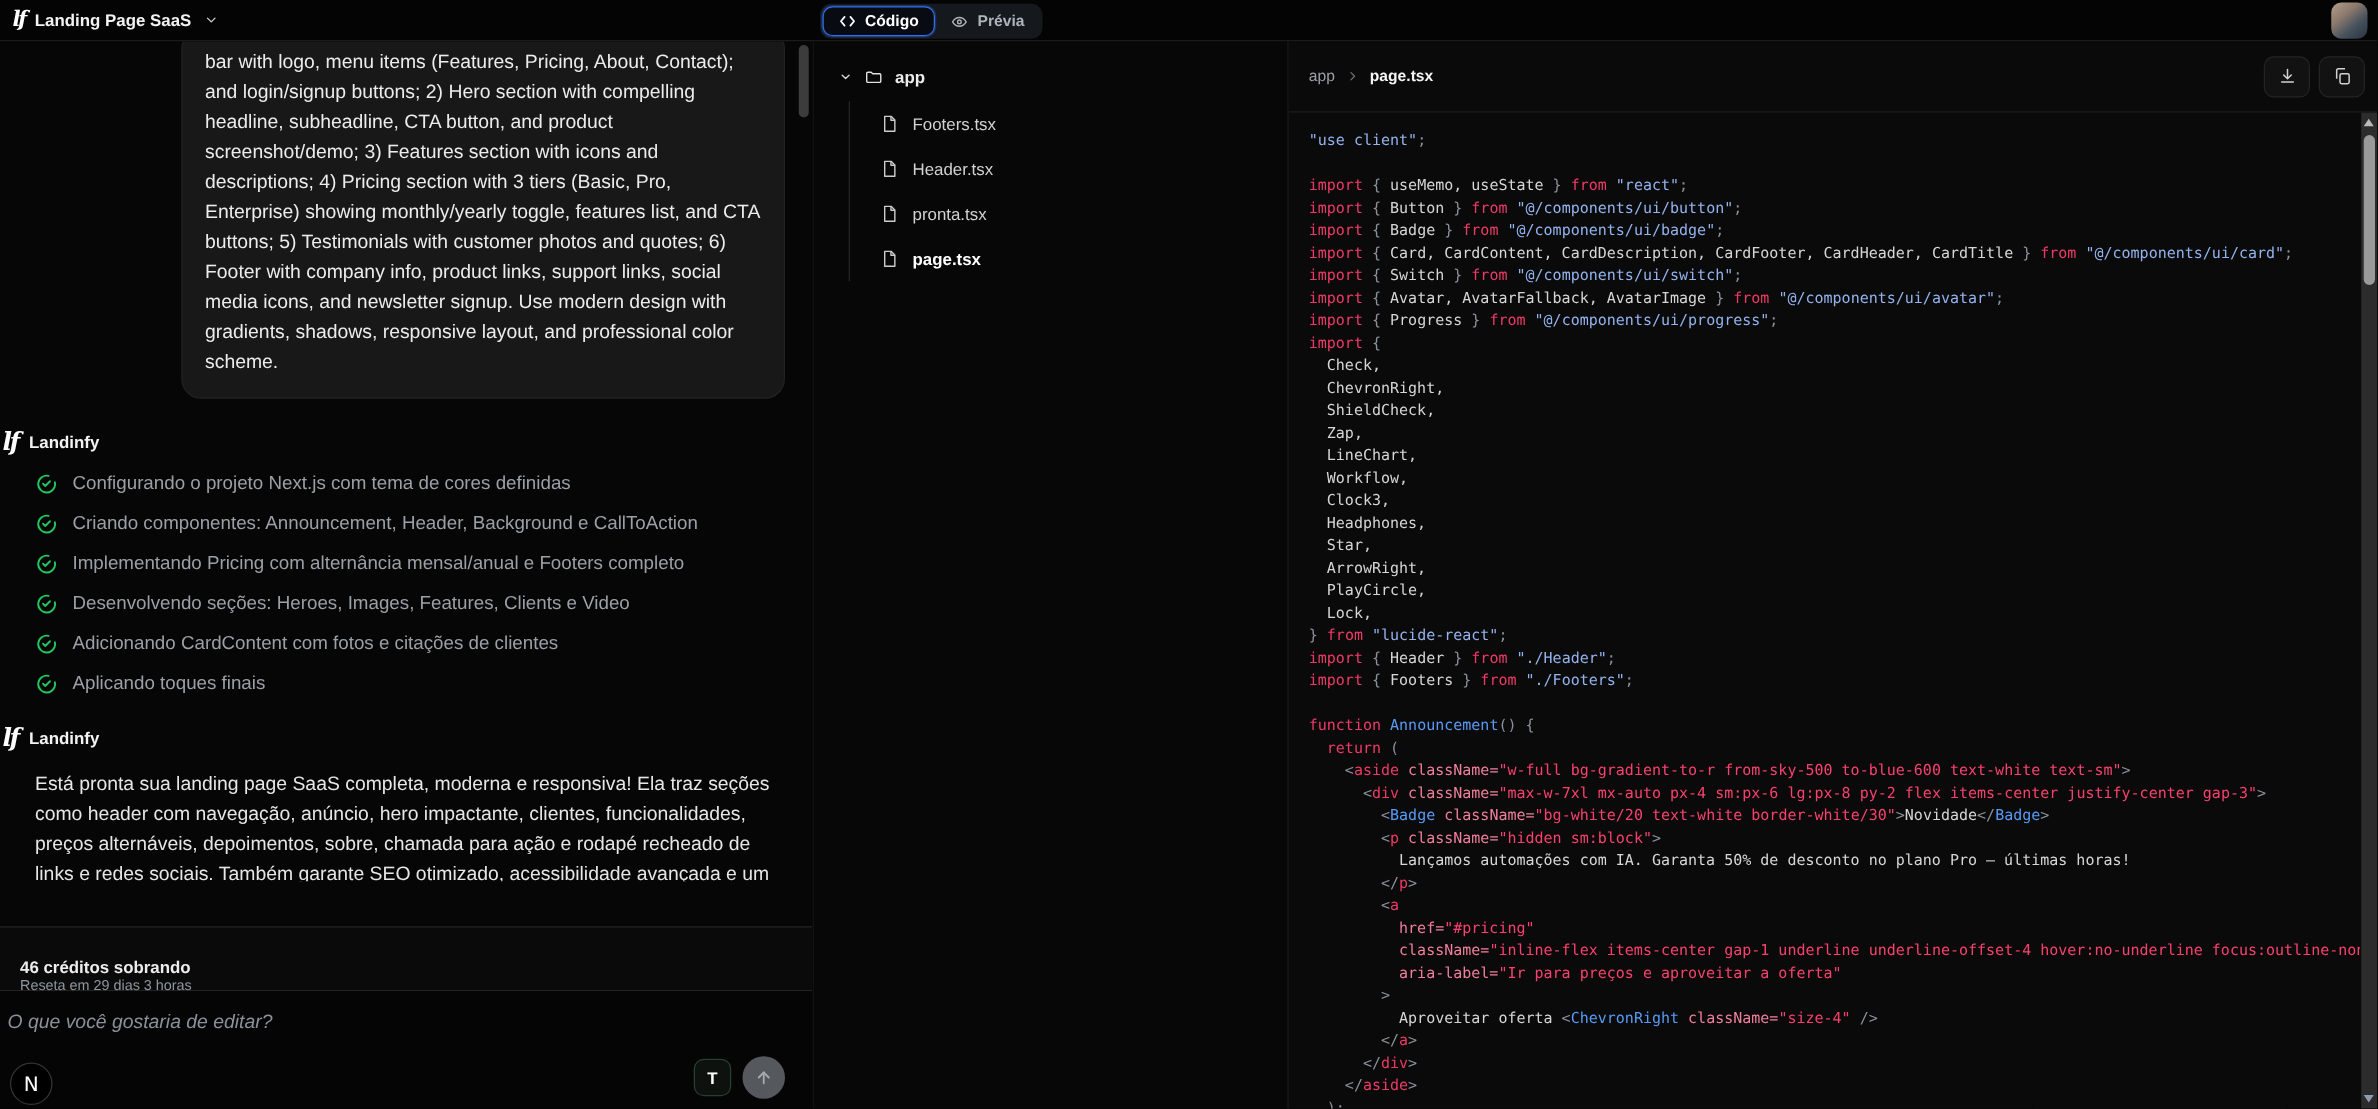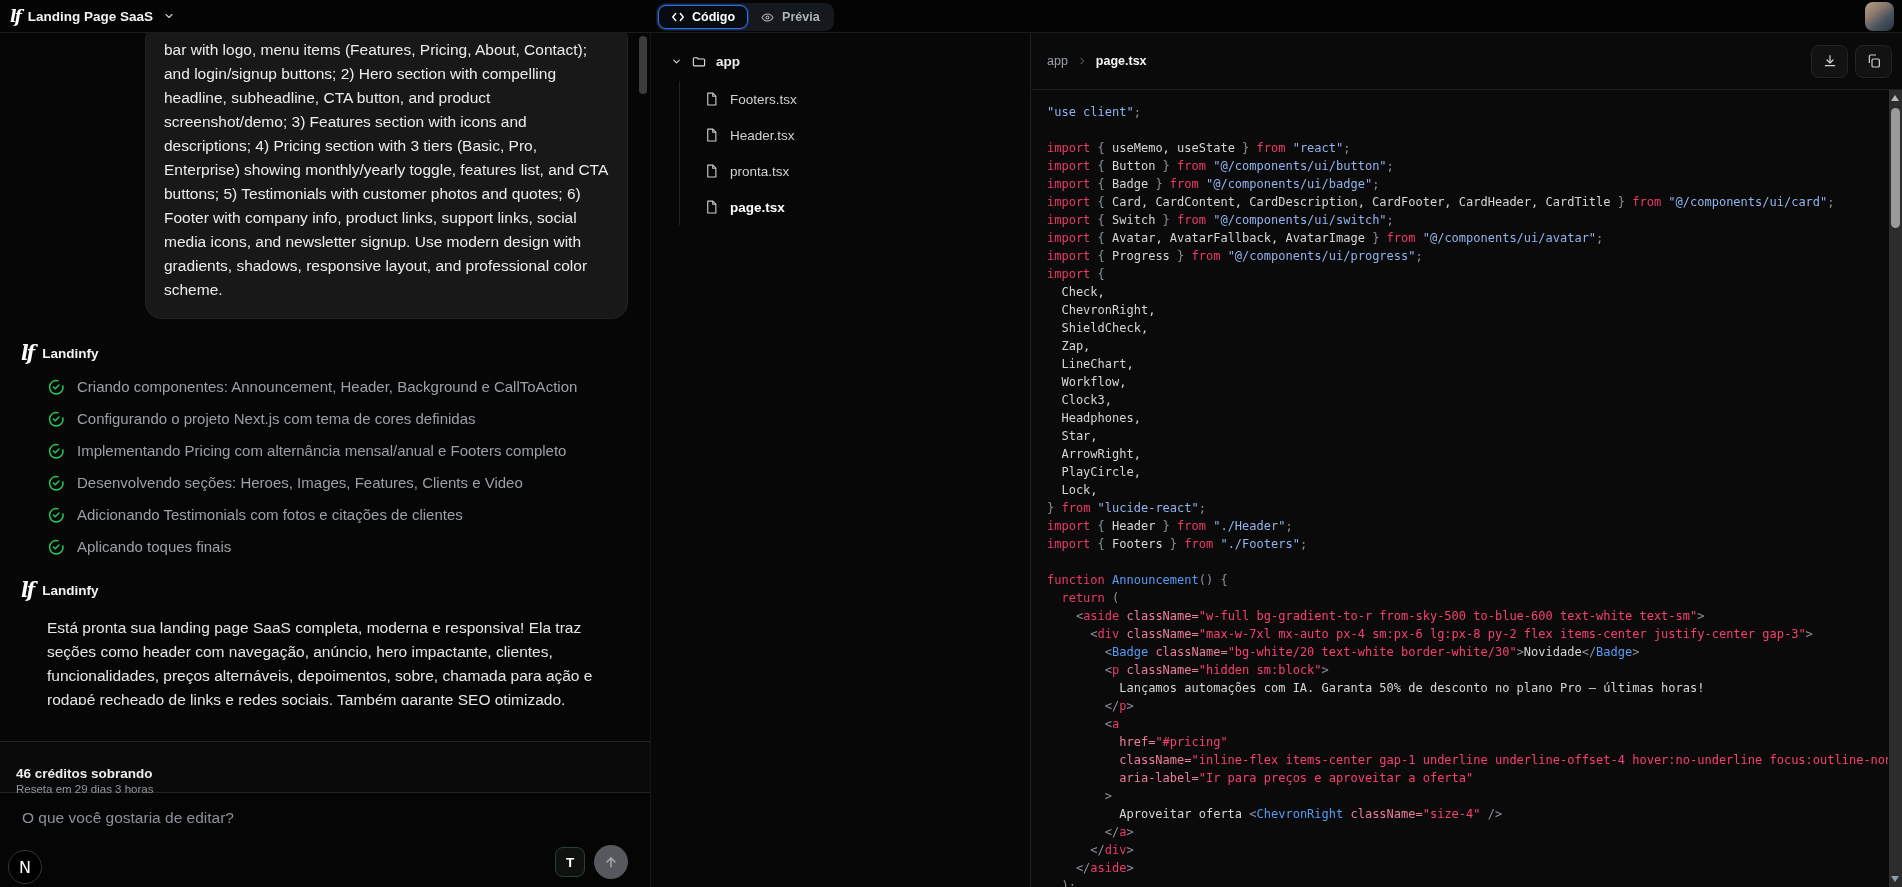--- a/index.html
+++ b/index.html
@@ -17,35 +17,35 @@
   .seg-btn.inactive { color:#aeb4bb; font-weight:600; }
   .avatar { position:absolute; right:8px; top:2px; width:29px; height:29px; border-radius:8px; background:linear-gradient(140deg,#b59f8d 0%,#8d7a6c 35%,#46525e 65%,#2a3340 100%); }
 
   
   .main { display:flex; height:854px; }
   .chat-panel { position:relative; width:650px; background:#060606; overflow:hidden; }
   .tree-panel { width:381px; background:#070707; border-left:1px solid #161616; border-right:1px solid #1f1f1f; }
   .code-panel { flex:1; display:flex; flex-direction:column; background:#0a0a0a; min-width:0; }
 
   
-  .chat-scroll { height:672px; overflow:hidden;padding-left:19px; }
+  .chat-scroll { height:672px; overflow:hidden; }
   .user-bubble { width:483px; margin:-10px 22px 0 auto; background:#181818; border:1px solid #222; border-radius:16px; padding:14px 18px 16px; color:#ececec; font-size:15.5px; line-height:24px; }
   .bot-head { display:flex; align-items:center; gap:9px; margin:24px 0 0 2px; }
   .bot-logo { color:#fff; font:italic 700 20px "DejaVu Serif", serif; letter-spacing:-2px; line-height:1; }
   .bot-name { color:#f3f3f3; font-size:13.5px; font-weight:700; }
   .task-list { margin:14px 0 0 28px; }
   .task-item { display:flex; align-items:center; gap:12px; margin-bottom:13px; height:19px; }
   .task-label { color:#9aa0a6; font-size:15px; }
   .final-msg { margin:16px 26px 0 28px; color:#e6e6e6; font-size:15.5px; line-height:24px; }
 
   .credits { position:absolute; left:0; right:0; top:708px; height:52px; border-top:1px solid #232323; border-bottom:1px solid #232323; background:#0a0a0a; padding:24px 16px 0; }
   .credits-main { color:#ededed; font-size:13.5px; font-weight:600; }
   .credits-sub { color:#8f969e; font-size:11.5px; margin-top:2px; }
   .composer { position:absolute; left:0; right:0; top:760px; bottom:0; background:#050505; }
-  .composer textarea { width:600px; height:60px; margin:16px 0 0 22px; background:transparent; border:none; outline:none; resize:none; color:#f97316; font-family:"Liberation Sans", sans-serif; font-size:15.5px; }
+  .composer textarea { width:600px; height:60px; margin:16px 0 0 6px; background:transparent; border:none; outline:none; resize:none; color:#f97316; font-family:"Liberation Sans", sans-serif; font-size:15.5px;font-style:italic; }
   .composer textarea::placeholder { color:#8b919a; }
   .n-badge { position:absolute; left:8px; bottom:3px; width:34px; height:34px; border-radius:50%; border:1px solid #343434; background:#000; color:#fff; display:flex; align-items:center; justify-content:center; font-size:16px; font-weight:400; font-family:"DejaVu Sans", sans-serif; }
   .composer-actions { position:absolute; right:22px; bottom:8px; display:flex; align-items:center; gap:9px; }
   .t-btn { width:30px; height:30px; border-radius:8px; background:#0d120e; border:1px solid #27402f; color:#fff; font-size:13.5px; font-weight:700; display:flex; align-items:center; justify-content:center; }
   .send-btn { width:34px; height:34px; border-radius:50%; background:#55585d; display:flex; align-items:center; justify-content:center; }
   .chat-scrollbar { position:absolute; right:3px; top:3px; width:8px; height:846px; }
   .chat-scrollbar .thumb { position:absolute; top:0; width:8px; height:58px; background:#3c3c3c; border-radius:4px; }
 
   
   .tree { padding:16px 0 0 20px; font-size:13.5px; }
@@ -127,57 +127,57 @@
         <span class="bot-name">Landinfy</span>
       </div>
       <div class="task-list">
           <div class="task-item">
             <span>
               <svg width="18" height="18" viewBox="0 0 24 24" fill="none" stroke="#22c55e" stroke-width="2" stroke-linecap="round" stroke-linejoin="round">
                 <path d="M21.2 10.4A9 9 0 1 1 14.6 3.6"></path>
                 <path d="M8.6 12l2.4 2.4 5-5.1"></path>
               </svg>
             </span>
+            <span class="task-label">Configurando o projeto Next.js com tema de cores definidas</span>
+          </div>
+          <div class="task-item">
+            <span>
+              <svg width="18" height="18" viewBox="0 0 24 24" fill="none" stroke="#22c55e" stroke-width="2" stroke-linecap="round" stroke-linejoin="round">
+                <path d="M21.2 10.4A9 9 0 1 1 14.6 3.6"></path>
+                <path d="M8.6 12l2.4 2.4 5-5.1"></path>
+              </svg>
+            </span>
             <span class="task-label">Criando componentes: Announcement, Header, Background e CallToAction</span>
           </div>
           <div class="task-item">
             <span>
               <svg width="18" height="18" viewBox="0 0 24 24" fill="none" stroke="#22c55e" stroke-width="2" stroke-linecap="round" stroke-linejoin="round">
                 <path d="M21.2 10.4A9 9 0 1 1 14.6 3.6"></path>
                 <path d="M8.6 12l2.4 2.4 5-5.1"></path>
               </svg>
             </span>
-            <span class="task-label">Configurando o projeto Next.js com tema de cores definidas</span>
-          </div>
-          <div class="task-item">
-            <span>
-              <svg width="18" height="18" viewBox="0 0 24 24" fill="none" stroke="#22c55e" stroke-width="2" stroke-linecap="round" stroke-linejoin="round">
-                <path d="M21.2 10.4A9 9 0 1 1 14.6 3.6"></path>
-                <path d="M8.6 12l2.4 2.4 5-5.1"></path>
-              </svg>
-            </span>
             <span class="task-label">Implementando Pricing com alternância mensal/anual e Footers completo</span>
           </div>
           <div class="task-item">
             <span>
               <svg width="18" height="18" viewBox="0 0 24 24" fill="none" stroke="#22c55e" stroke-width="2" stroke-linecap="round" stroke-linejoin="round">
                 <path d="M21.2 10.4A9 9 0 1 1 14.6 3.6"></path>
                 <path d="M8.6 12l2.4 2.4 5-5.1"></path>
               </svg>
             </span>
             <span class="task-label">Desenvolvendo seções: Heroes, Images, Features, Clients e Video</span>
           </div>
           <div class="task-item">
             <span>
               <svg width="18" height="18" viewBox="0 0 24 24" fill="none" stroke="#22c55e" stroke-width="2" stroke-linecap="round" stroke-linejoin="round">
                 <path d="M21.2 10.4A9 9 0 1 1 14.6 3.6"></path>
                 <path d="M8.6 12l2.4 2.4 5-5.1"></path>
               </svg>
             </span>
-            <span class="task-label">Adicionando Testimonials com fotos e citações de clientes</span>
+            <span class="task-label">Adicionando CardContent com fotos e citações de clientes</span>
           </div>
           <div class="task-item">
             <span>
               <svg width="18" height="18" viewBox="0 0 24 24" fill="none" stroke="#22c55e" stroke-width="2" stroke-linecap="round" stroke-linejoin="round">
                 <path d="M21.2 10.4A9 9 0 1 1 14.6 3.6"></path>
                 <path d="M8.6 12l2.4 2.4 5-5.1"></path>
               </svg>
             </span>
             <span class="task-label">Aplicando toques finais</span>
           </div>

